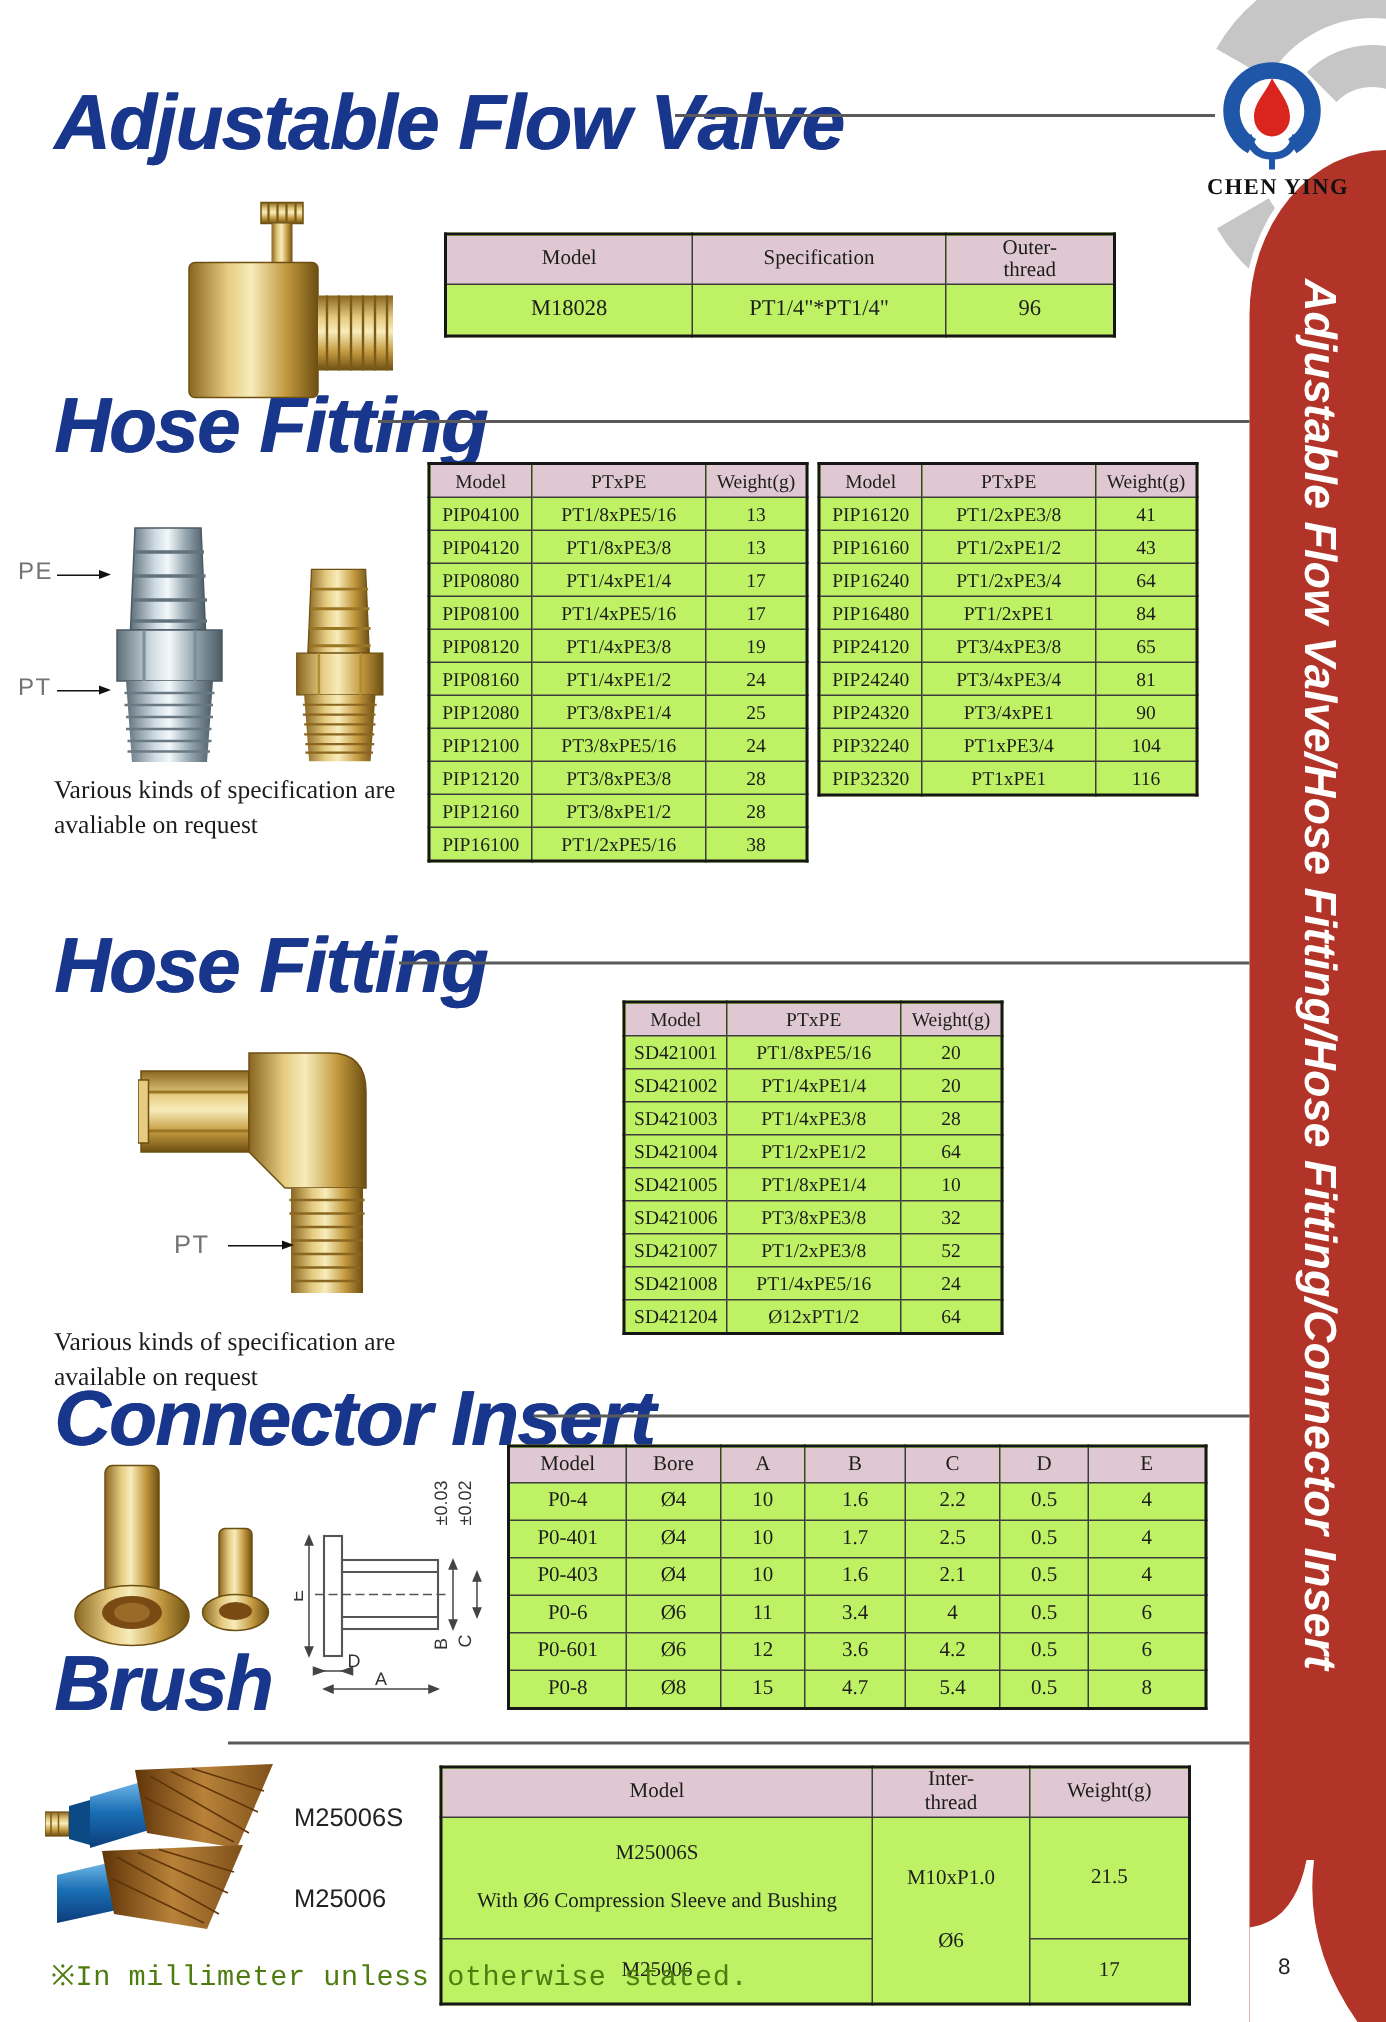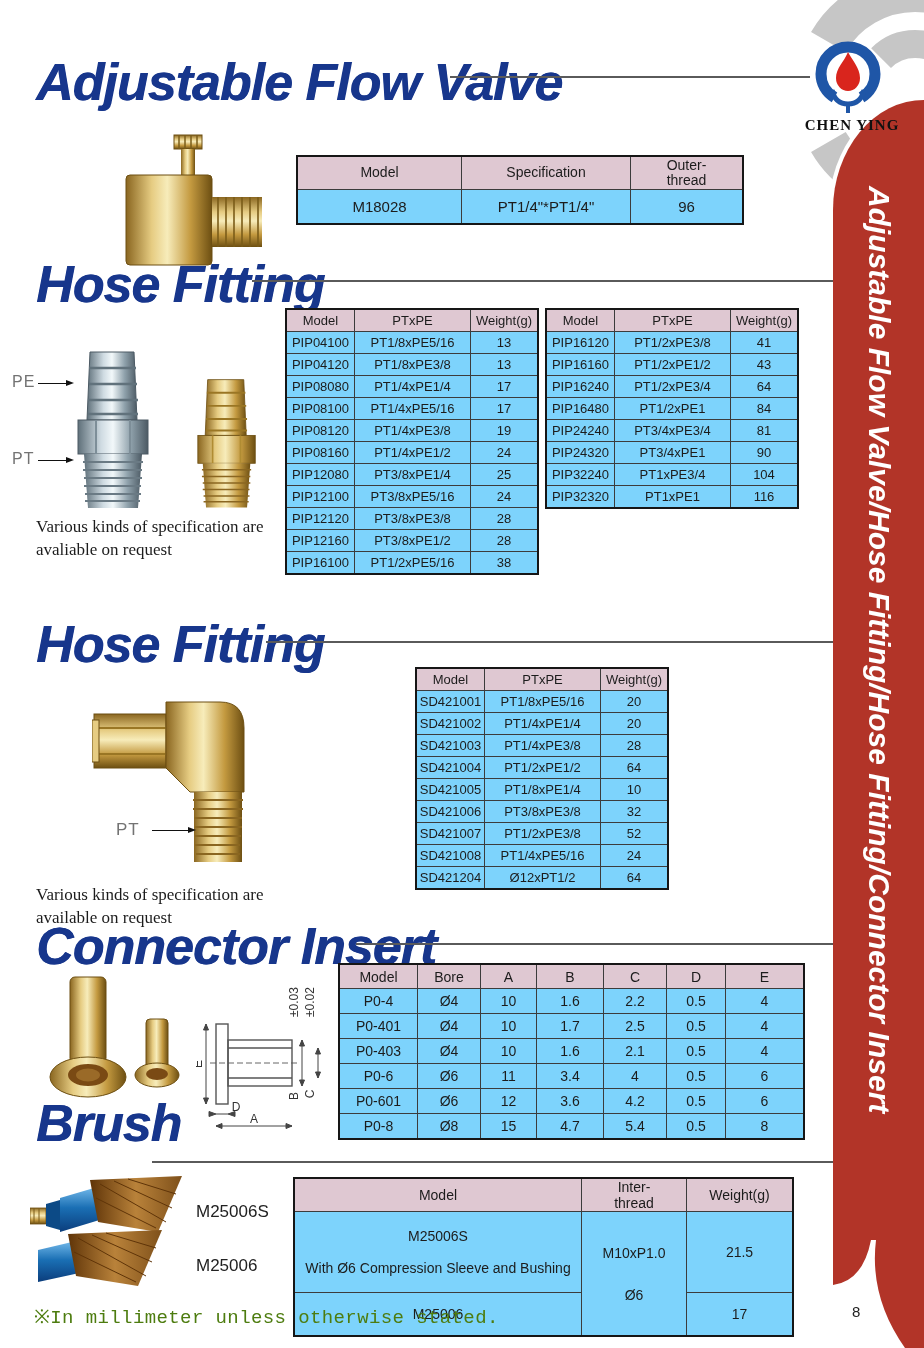--- a/index.html
+++ b/index.html
@@ -5,22 +5,22 @@
   html,body{margin:0;padding:0;}
   body{width:924px;height:1348px;position:relative;background:#fff;overflow:hidden;
        font-family:"Liberation Sans",sans-serif;}
   .abs{position:absolute;}
   
   .sec-title{position:absolute;color:#17368c;font-style:italic;font-weight:bold;
              font-size:52px;letter-spacing:-1px;white-space:nowrap;
              text-shadow:0.6px 0 0 #17368c;}
   .sec-line{position:absolute;height:2px;background:#5a5a5a;}
   
-  .tbl{position:absolute;border-collapse:collapse;table-layout:fixed;background:#7dd3fc;
-       font-family:Liberation Sans, sans-serif;color:#1c1c1c;border:2px solid #161616;}
+  .tbl{position:absolute;border-collapse:collapse;table-layout:fixed;background:#bef264;
+       font-family:Liberation Serif, serif;color:#1c1c1c;border:2px solid #161616;}
   .tbl th,.tbl td{border:1px solid #3c3c3c;text-align:center;vertical-align:middle;
        padding:0;font-weight:normal;white-space:pre-line;overflow:hidden;}
   .tbl th{background:#dfc8d2;}
   .valve-tbl{left:296px;top:155px;width:442px;font-size:15px;}
   .valve-tbl th{height:32px;font-size:14px;line-height:1.1;}
   .valve-tbl td{height:33px;}
   .valve-tbl th:nth-child(1){width:163px}.valve-tbl th:nth-child(2){width:168px}.valve-tbl th:nth-child(3){width:111px}
   .hose-tbl{font-size:13px;}
   .hose-tbl th{height:21px;}
   .hose-tbl td{height:21px;}
@@ -310,20 +310,25 @@
         <td>PIP16240</td>
         <td>PT1/2xPE3/4</td>
         <td>64</td>
       </tr>
       <tr>
         <td>PIP16480</td>
         <td>PT1/2xPE1</td>
         <td>84</td>
       </tr>
       <tr>
+        <td>PIP24120</td>
+        <td>PT3/4xPE3/8</td>
+        <td>65</td>
+      </tr>
+      <tr>
         <td>PIP24240</td>
         <td>PT3/4xPE3/4</td>
         <td>81</td>
       </tr>
       <tr>
         <td>PIP24320</td>
         <td>PT3/4xPE1</td>
         <td>90</td>
       </tr>
       <tr>

